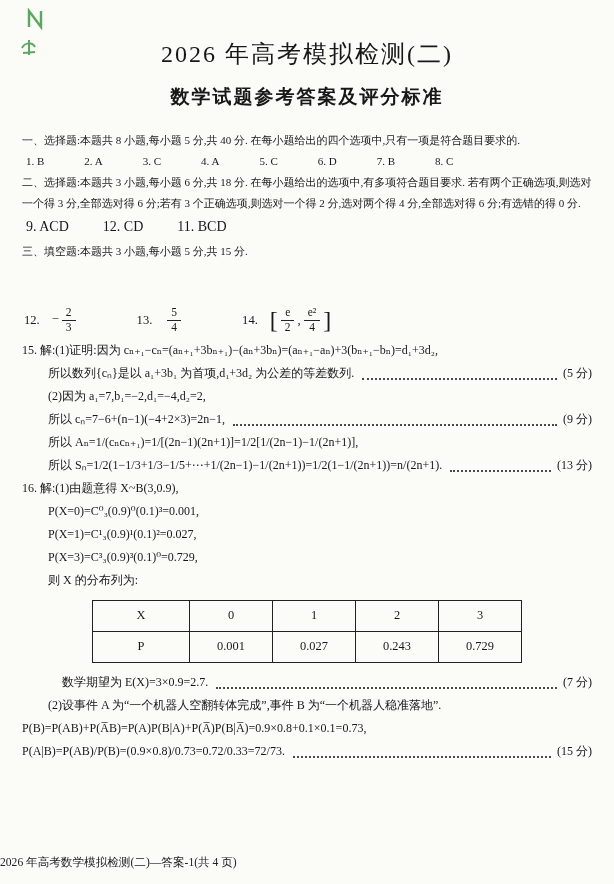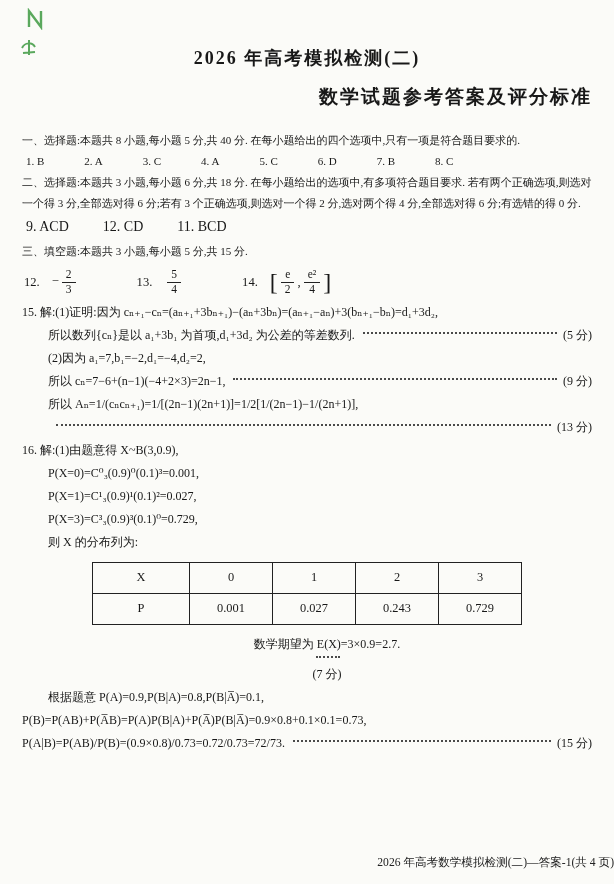--- a/index.html
+++ b/index.html
@@ -9,63 +9,63 @@
     font-family:"Liberation Serif","DejaVu Serif",serif;
     color:#181818;
     position:relative;
     overflow:hidden;
   }
   .page{padding:12px 22px 0 22px;position:relative;}
   .stamp{position:absolute;opacity:.85;}
   .stamp1{left:26px;top:8px;}
   .stamp2{left:20px;top:38px;}
   .title{
-    text-align:center;font-size:18px;font-weight:bold;
-    margin-top:34px;letter-spacing:2px;
+    text-align:center;font-size:24px;font-weight:normal;
+    margin-top:26px;letter-spacing:2px;
   }
   .subtitle{
-    text-align:right;font-size:19px;font-weight:bold;
+    text-align:center;font-size:19px;font-weight:bold;
     margin:14px 0 20px 0;letter-spacing:2px;
   }
   .line{
     font-size:12px;line-height:1.92;white-space:pre-wrap;
   }
   .heading{font-size:11px;}
-  .flexline{display:flex;align-items:center;white-space:pre-wrap;}
+  .flexline{display:flex;align-items:flex-end;white-space:pre-wrap;font-family:Liberation Serif, serif;}
   .flexline .txt{flex:0 1 auto;}
   .leader{
     flex:1 1 auto;min-width:24px;
     border-bottom:2px dotted #4a4a4a;
     margin:0 6px 5px 8px;
   }
   .score{flex:0 0 auto;}
   .ind{padding-left:26px;}
-  .ind2{padding-left:40px;flex-direction:column;}
+  .ind2{padding-left:40px;}
   .answers{display:flex;gap:40px;padding-left:4px;font-size:11px;line-height:1.9;}
   .answers2{display:flex;gap:34px;padding-left:4px;font-size:14px;line-height:1.9;}
-  .fillrow{display:flex;align-items:center;gap:12px;font-size:12.6px;padding:6px 0 4px 2px;}
+  .fillrow{display:flex;align-items:center;gap:12px;font-size:12.6px;padding:6px 0 4px 2px;margin-top:38px;}
   .fillgap{width:34px;}
   .frac{
     display:inline-flex;flex-direction:column;align-items:center;
     font-size:11.5px;line-height:1.2;margin:0 3px;vertical-align:middle;
   }
   .frac .fn{padding:0 4px;border-bottom:1px solid #222;}
   .frac .fd{padding:0 4px;}
   .bracket{font-size:24px;font-weight:400;line-height:1;}
   table.dist{
     border-collapse:collapse;margin:8px auto 8px auto;width:430px;
   }
   table.dist td{
     border:1px solid #222;text-align:center;
     font-size:12.4px;padding:6px 4px;height:18px;
   }
   table.dist td.first{width:88px;}
   .footer{
     position:absolute;left:0;right:0;bottom:14px;
-    text-align:right;font-size:11.6px;color:#222;
+    text-align:left;font-size:11.6px;color:#222;
   }
 </style>
 </head>
 <body>
 
 <div class="page">
 
   <svg class="stamp stamp1" width="20" height="22" viewBox="0 0 20 22">
     <path d="M3 19 L3 3 L15 19 L15 3" stroke="#3f9a42" stroke-width="2.4" fill="none"></path>
   </svg>
@@ -133,20 +133,21 @@
     <span class="score">(5 分)</span>
   </div>
   <div class="line ind">(2)因为 a₁=7,b₁=−2,d₁=−4,d₂=2,</div>
   <div class="line flexline ind">
     <span class="txt">所以 cₙ=7−6+(n−1)(−4+2×3)=2n−1,</span>
     <span class="leader"></span>
     <span class="score">(9 分)</span>
   </div>
   <div class="line ind">所以 Aₙ=1/(cₙcₙ₊₁)=1/[(2n−1)(2n+1)]=1/2[1/(2n−1)−1/(2n+1)],</div>
   <div class="line flexline ind">
+    <span class="txt">所以 Sₙ=1/2(1−1/3+1/3−1/5+⋯+1/(2n−1)−1/(2n+1))=1/2(1−1/(2n+1))=n/(2n+1).</span>
     <span class="leader"></span>
     <span class="score">(13 分)</span>
   </div>
 
   <div class="line">16. 解:(1)由题意得 X~B(3,0.9),</div>
   <div class="line ind">P(X=0)=C⁰₃(0.9)⁰(0.1)³=0.001,</div>
   <div class="line ind">P(X=1)=C¹₃(0.9)¹(0.1)²=0.027,</div>
   <div class="line ind">P(X=3)=C³₃(0.9)³(0.1)⁰=0.729,</div>
   <div class="line ind">则 X 的分布列为:</div>
 
@@ -167,23 +168,23 @@
       <td>0.729</td>
     </tr>
   </tbody>
     </table>
 
   <div class="line flexline ind2">
     <span class="txt">数学期望为 E(X)=3×0.9=2.7.</span>
     <span class="leader"></span>
     <span class="score">(7 分)</span>
   </div>
-  <div class="line ind">根据题意 P(A)=0.9,P(B|A)=0.8,P(B|A̅)=0.1,</div>
+  <div class="line ind">(2)设事件 A 为“一个机器人空翻转体完成”,事件 B 为“一个机器人稳准落地”.</div>
   <div class="line">P(B)=P(AB)+P(A̅B)=P(A)P(B|A)+P(A̅)P(B|A̅)=0.9×0.8+0.1×0.1=0.73,</div>
   <div class="line flexline">
-    <span class="txt">P(A|B)=P(AB)/P(B)=(0.9×0.8)/0.73=0.72/0.73=72/73.</span>
+    <span class="txt">P(A|B)=P(AB)/P(B)=(0.9×0.8)/0.73=0.72/0.33=72/73.</span>
     <span class="leader"></span>
     <span class="score">(15 分)</span>
   </div>
 
 </div>
 
 <div class="footer">2026 年高考数学模拟检测(二)—答案-1(共 4 页)</div>
 
 </body></html>

